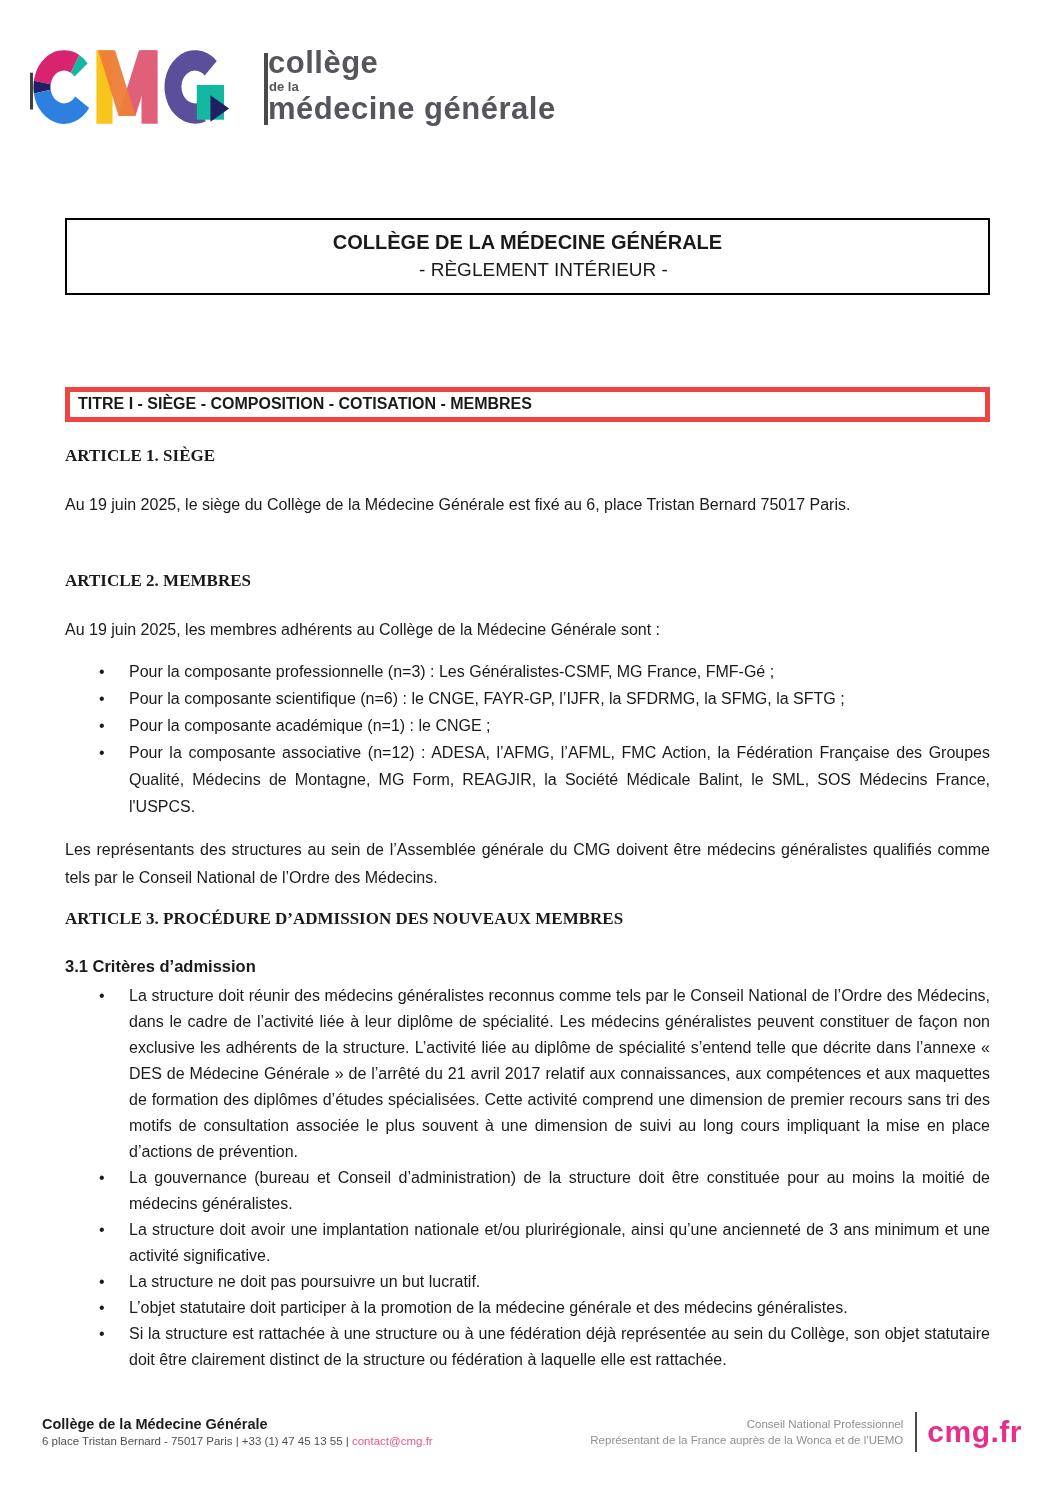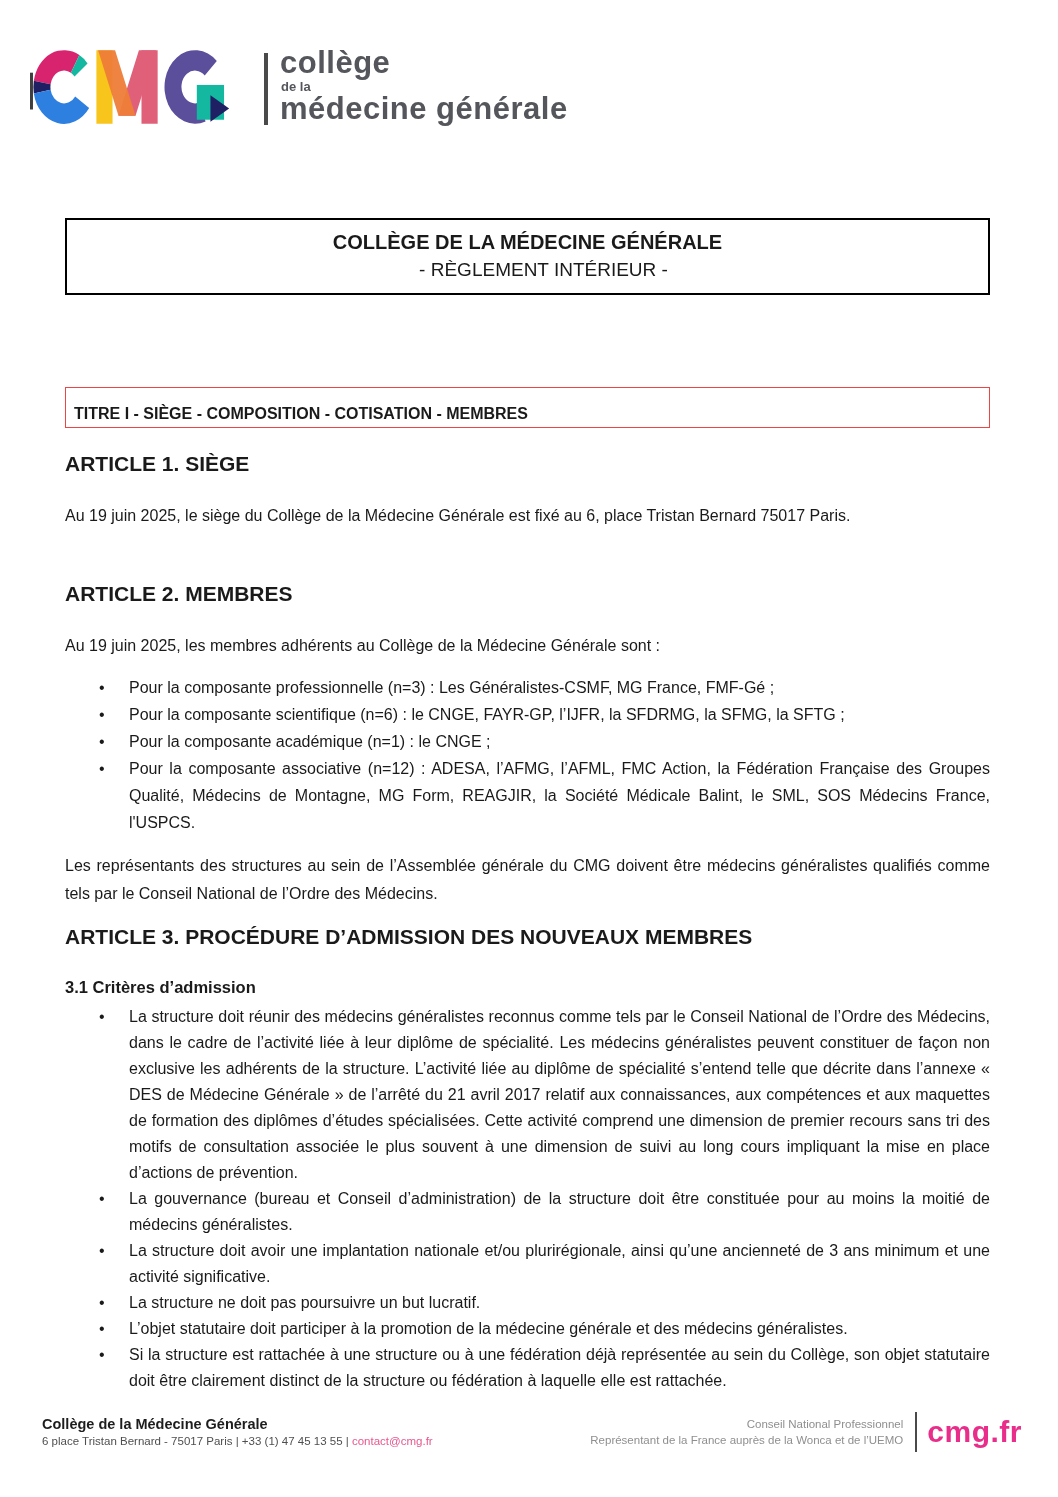--- a/index.html
+++ b/index.html
@@ -9,34 +9,34 @@
     --link-pink:#E8578F; --site-pink:#E82E8A; --footer-gray:#8F8F8F;
   }
   html,body{margin:0;padding:0;}
   body{background:#e8e8e8;font-family:"Liberation Sans","DejaVu Sans",sans-serif;}
   .page{position:relative;width:1058px;height:1497px;margin:0 auto;background:#ffffff;overflow:hidden;color:#1a1a1a;}
 
   
   .logo{position:absolute;left:30px;top:42px;display:flex;align-items:flex-start;}
   .logo svg{display:block;}
   .logo-sep{width:4px;height:72px;background:#4a4a4a;margin:11px 0 0 34px;}
-  .logo-name{margin-left:12px;color:var(--logo-text-gray);padding-top:6px;}
+  .logo-name{color:var(--logo-text-gray);padding-top:6px;}
   .logo-name .l1{font-size:31px;font-weight:bold;line-height:0.95;letter-spacing:0.5px;}
   .logo-name .l2{font-size:13px;line-height:1;margin:3px 0 0 1px;font-weight:bold;}
   .logo-name .l3{font-size:31px;font-weight:bold;line-height:1;margin-top:0px;letter-spacing:0.5px;}
 
   
   .content{position:absolute;left:65px;top:218px;width:925px;font-size:16px;}
   .title-box{border:2px solid #000;text-align:center;padding:8px 0 9px;}
   .title-box .t1{font-weight:bold;font-size:20px;line-height:1.45;}
   .title-box .t2{font-size:19px;line-height:1.4;padding-left:32px;}
 
-  .section-bar{margin-top:92px;border:1px solid #ef4444;font-weight:bold;font-size:16px;line-height:1.45;padding:14px 8px 2px;}
+  .section-bar{margin-top:92px;border:5px solid #ef4444;font-weight:bold;font-size:16px;line-height:1.45;padding:0 8px 2px;}
 
-  .article-heading{margin-top:23px;font-weight:bold;font-size:21px;line-height:1.25;}
+  .article-heading{margin-top:23px;font-weight:bold;font-size:17px;line-height:1.25;font-family:Liberation Serif, serif;}
   .para{margin-top:26px;line-height:1.6;}
   .mt-lg{margin-top:52px;}
   .mt-md{margin-top:16px;}
   .sub-heading{margin-top:24px;font-weight:bold;font-size:16.5px;line-height:1.55;}
   .intro{margin-top:0;line-height:1.62;}
 
   ul.doc-list{list-style:none;margin:4px 0 0 0;padding:0;}
   ul.doc-list li{position:relative;padding-left:64px;line-height:27px;text-align:justify;}
   ul.doc-list li::before{content:"\2022";position:absolute;left:34px;top:0;line-height:27px;}
   ul.doc-list.tight li{line-height:26px;}

